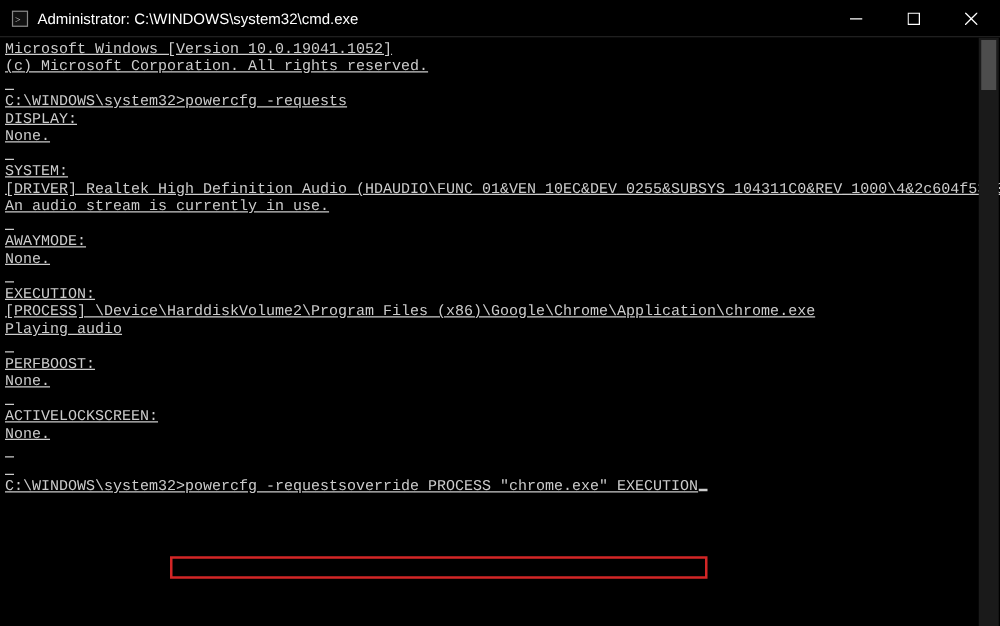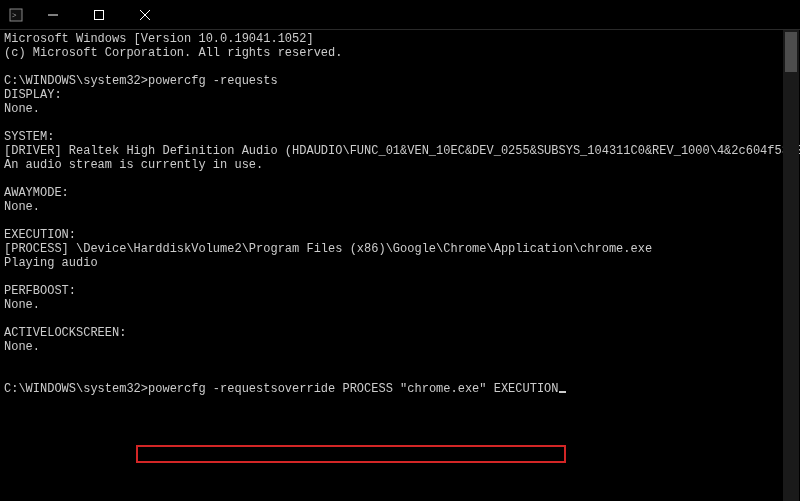--- a/index.html
+++ b/index.html
@@ -40,20 +40,21 @@
     position: relative;
     background: #000;
     overflow: hidden;
   }
   .terminal {
     padding: 2px 4px;
     color: #cccccc;
     font-size: 12px;
     line-height: 14px;
     white-space: pre;
+    text-decoration: underline;
   }
   .terminal .line { display: block; }
   .scrollbar {
     position: absolute;
     right: 1px; top: 0;
     width: 16px; height: 100%;
     background: #1a1a1a;
   }
   .scrollbar-thumb {
     position: absolute;
@@ -79,20 +80,21 @@
 
 <div class="window">
 
   <div class="titlebar">
     <span class="titlebar-icon">
       <svg width="14" height="14" viewBox="0 0 14 14">
         <rect x="1" y="1" width="12" height="12" fill="#111" stroke="#888" stroke-width="1"></rect>
         <text x="3" y="10" font-size="8" fill="#ccc" font-family="Consolas">&gt;</text>
       </svg>
     </span>
+    <span class="titlebar-title">Administrator: C:\WINDOWS\system32\cmd.exe</span>
     <div class="winbtns">
       <div class="winbtn">
         <svg width="10" height="10" viewBox="0 0 10 10">
             <line x1="0" y1="5" x2="10" y2="5"></line>
           </svg>
       </div>
       <div class="winbtn">
         <svg width="10" height="10" viewBox="0 0 10 10">
             <rect x="0.5" y="0.5" width="9" height="9"></rect>
           </svg>

